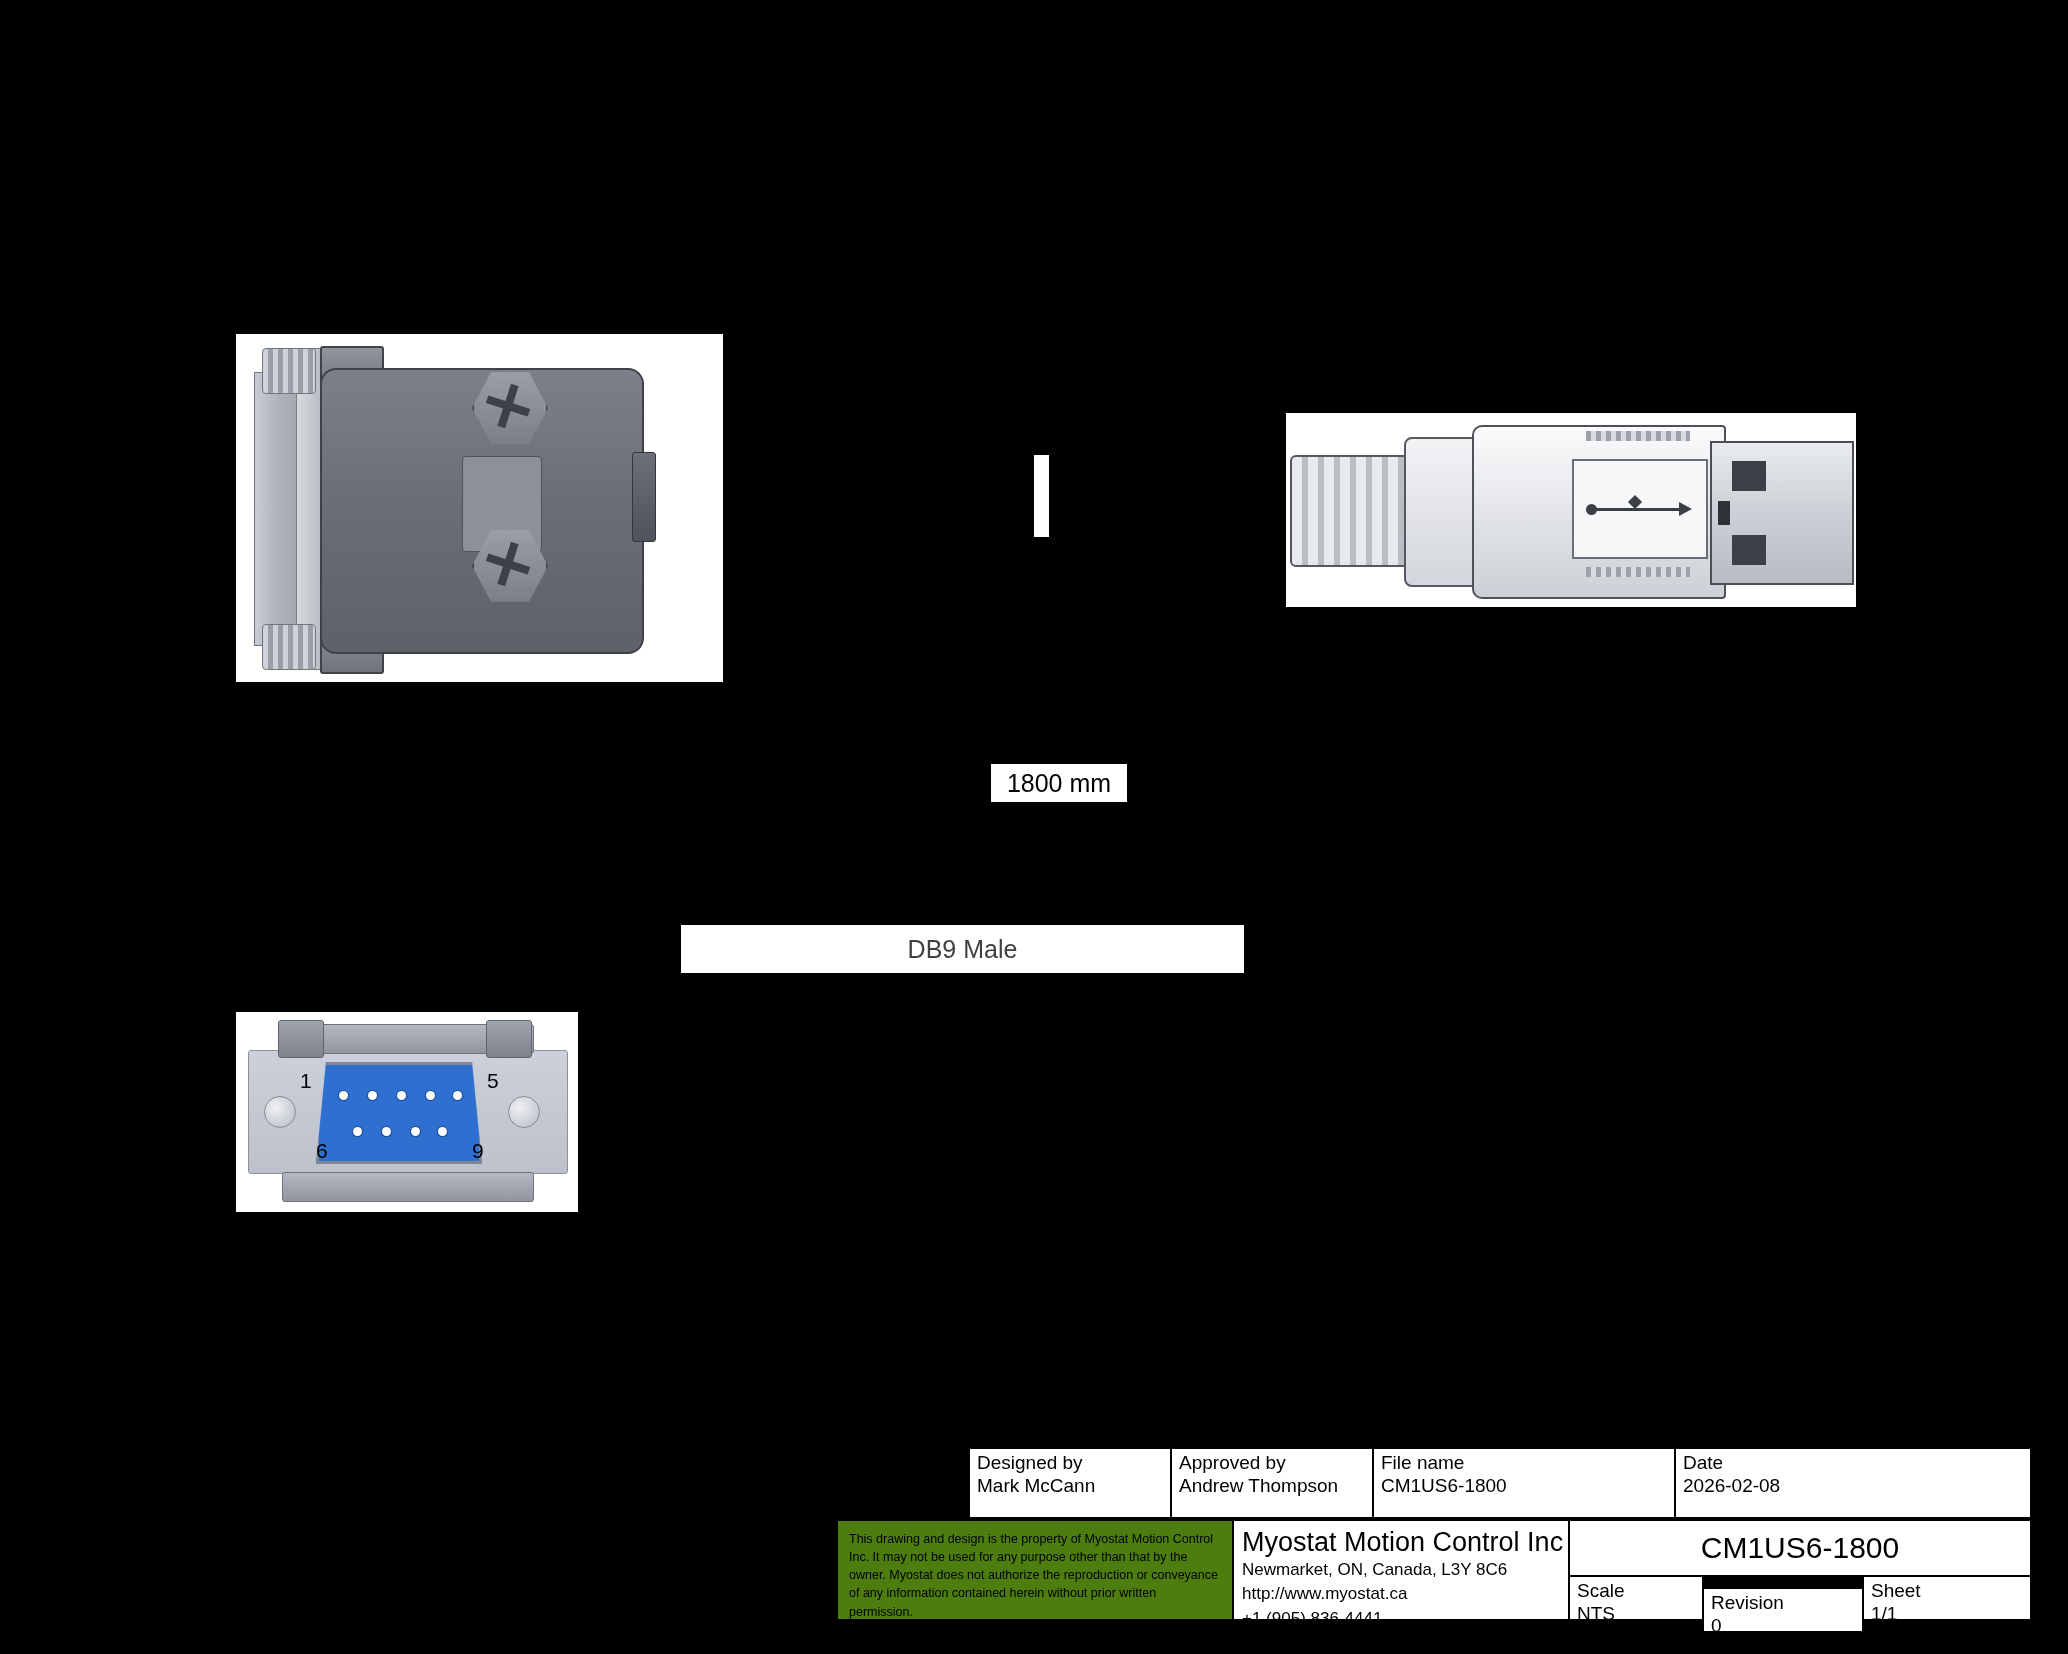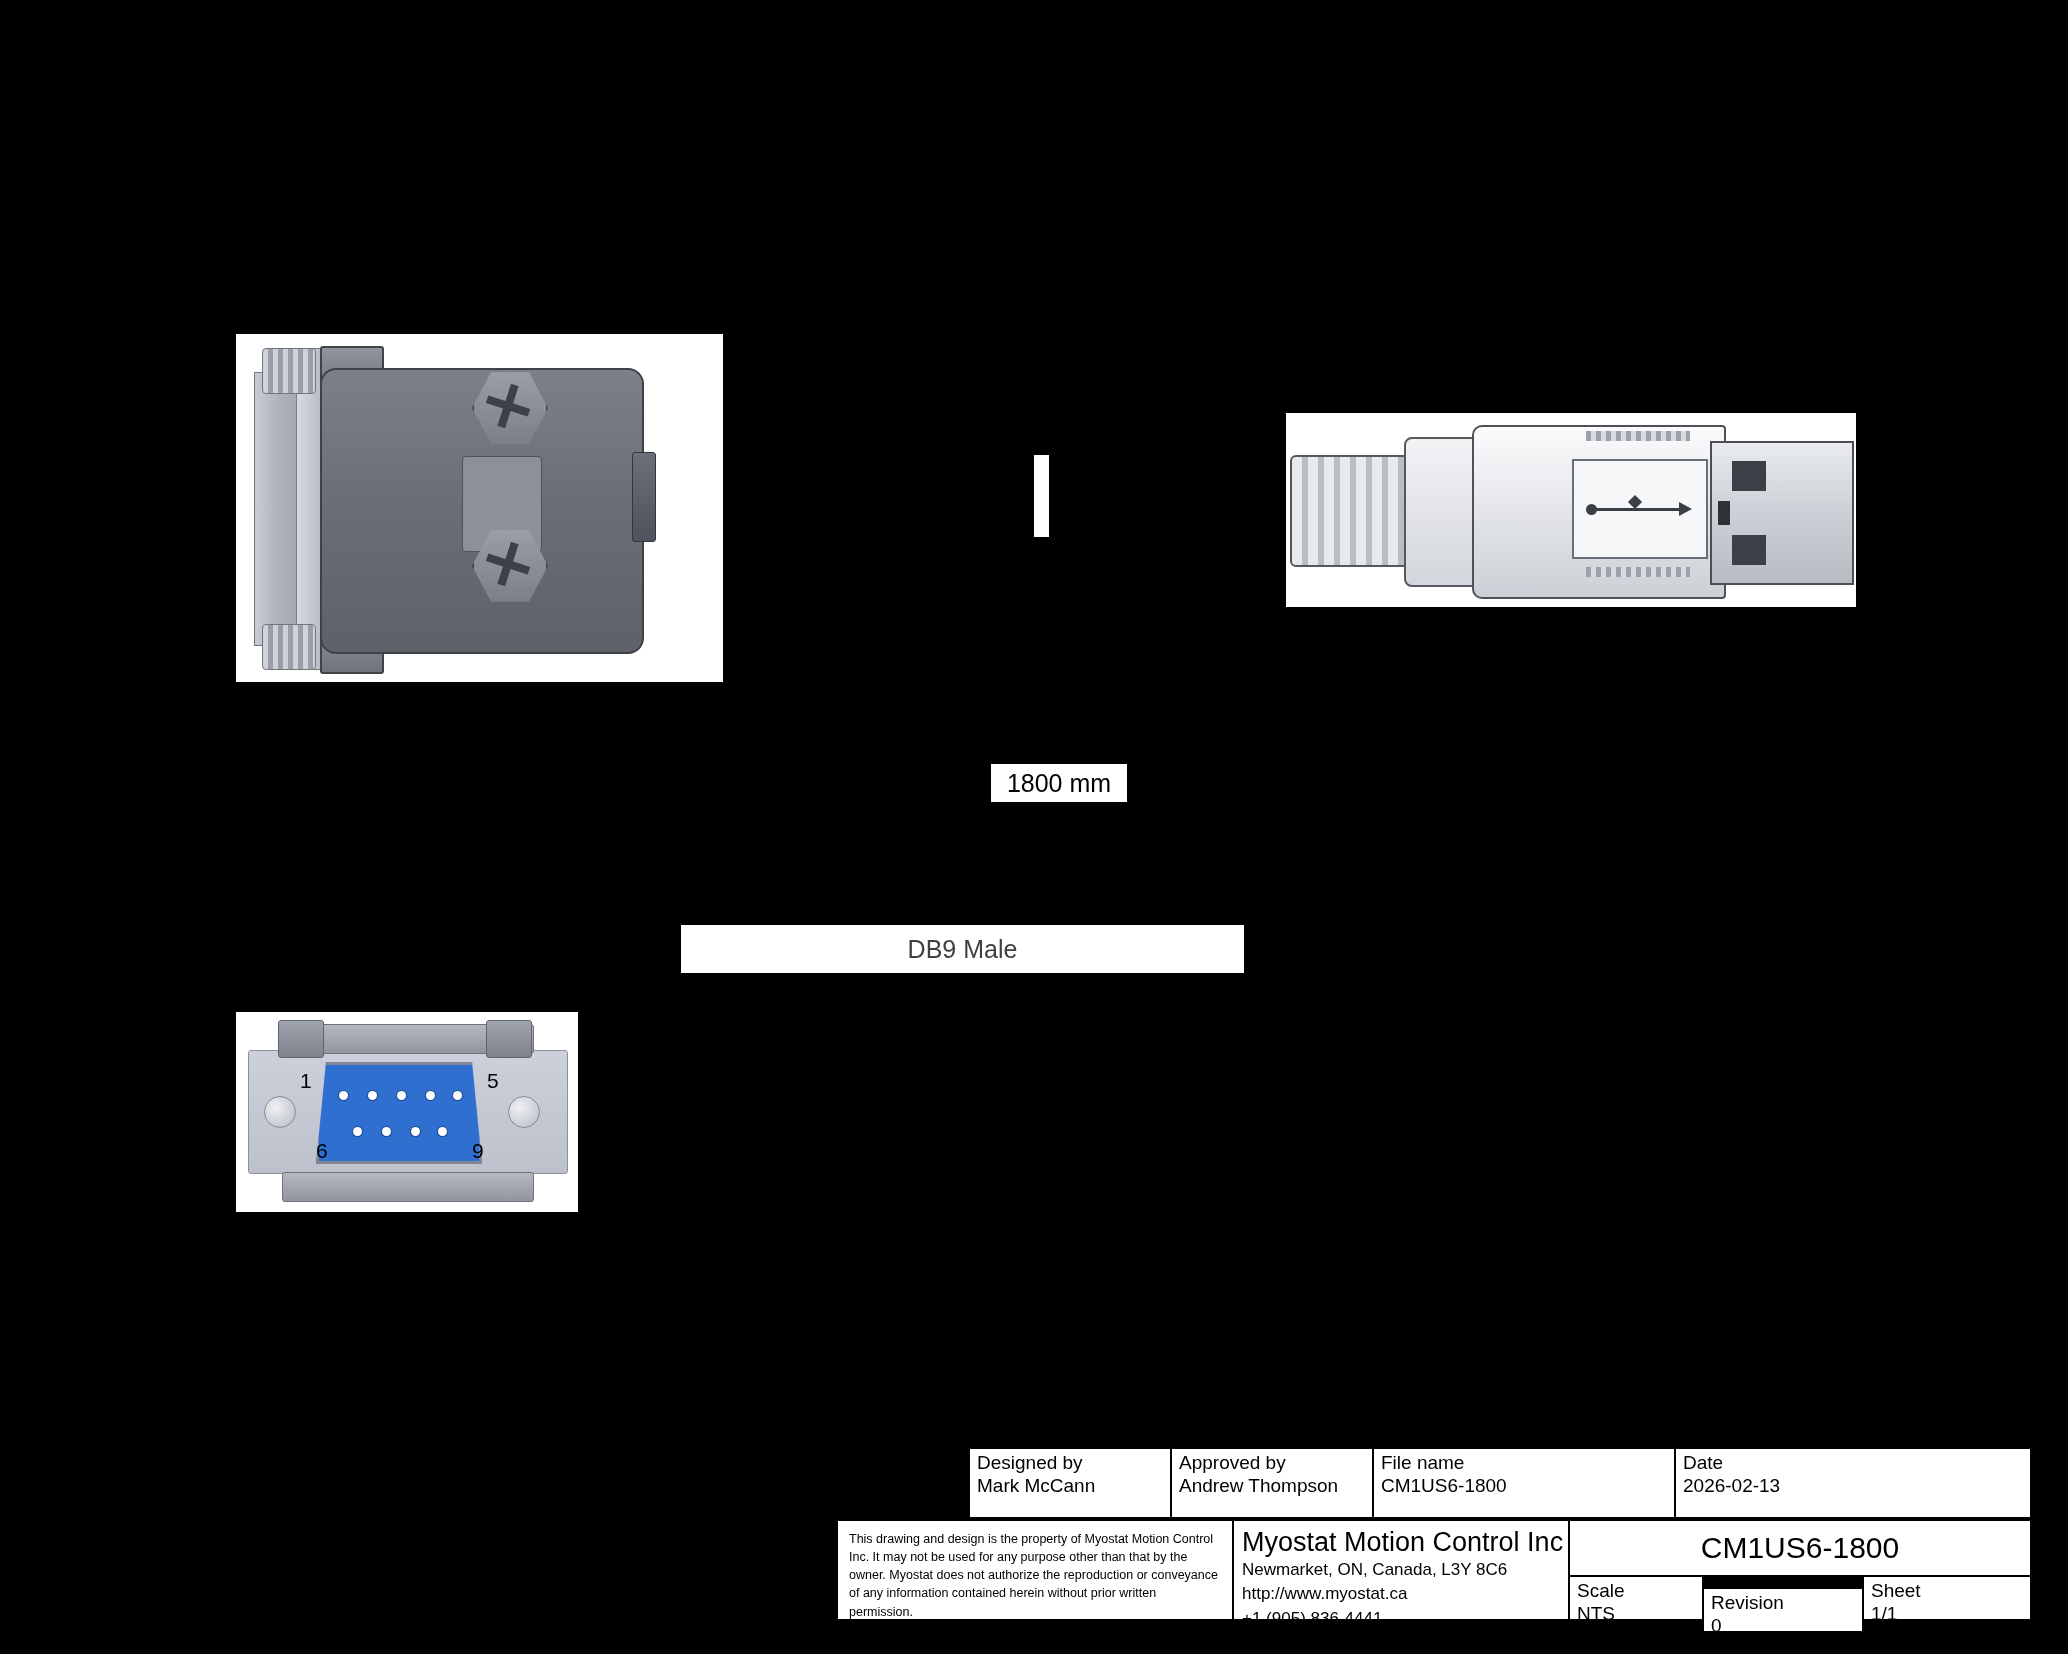--- a/index.html
+++ b/index.html
@@ -356,21 +356,21 @@
     line-height: 1.18;
     padding: 1px 6px 0 7px;
     white-space: nowrap;
   }
   .legal {
     position: absolute;
     left: 0;
     top: 72px;
     width: 398px;
     height: 102px;
-    background: #ffffff;
+    background: #4d7c0f;
     border: 2px solid #000000;
     box-sizing: border-box;
     padding: 9px 11px;
     font-size: 12.5px;
     line-height: 1.45;
     color: #000000;
   }
   .company-cell {
     position: absolute;
     left: 396px;
@@ -492,21 +492,21 @@
       <div class="tb-value">Andrew Thompson</div>
     </div>
 
     <div class="tb-cell" style="left:536px; top:0; width:304px; height:72px;">
       <div class="tb-label">File name</div>
       <div class="tb-value">CM1US6-1800</div>
     </div>
 
     <div class="tb-cell" style="left:838px; top:0; width:358px; height:72px;">
       <div class="tb-label">Date</div>
-      <div class="tb-value">2026-02-13</div>
+      <div class="tb-value">2026-02-08</div>
     </div>
 
     <div class="legal">This drawing and design is the property of Myostat Motion Control Inc. It may not be used for any purpose other than that by the owner. Myostat does not authorize the reproduction or conveyance of any information contained herein without prior written permission.</div>
 
     <div class="company-cell">
       <div class="company-name">Myostat Motion Control Inc</div>
       <div class="company-line">Newmarket, ON, Canada, L3Y 8C6</div>
       <div class="company-line">http://www.myostat.ca</div>
       <div class="company-line">+1 (905) 836-4441</div>
     </div>

